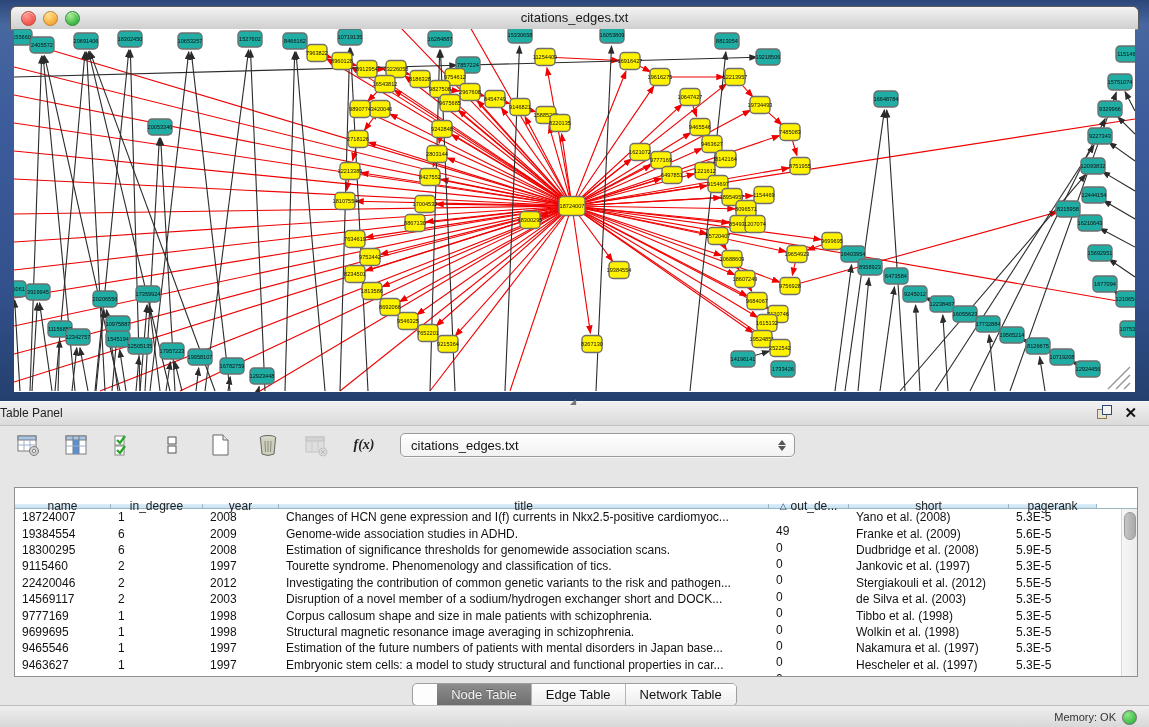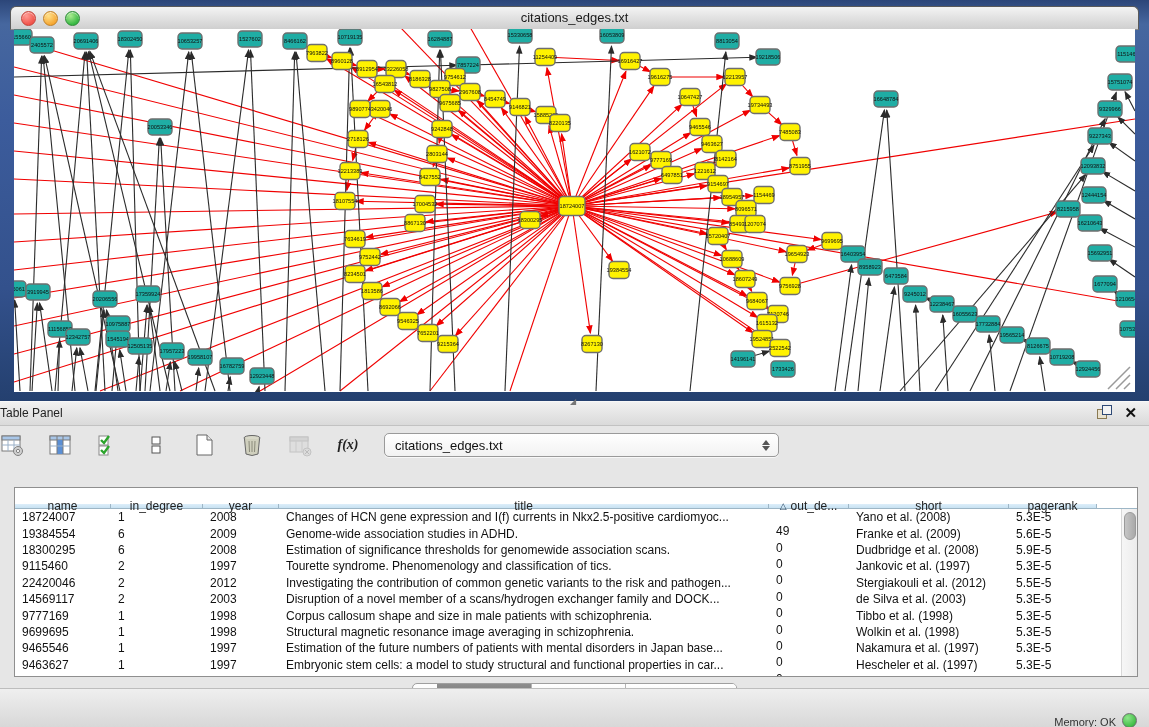--- a/index.html
+++ b/index.html
@@ -22,21 +22,21 @@
   .panel{position:absolute;left:0;top:401px;width:1149px;height:326px;background:#e6e6e6;border-top:1px solid #f8f8f8;}
   .panel-header{height:23px;background:linear-gradient(180deg,#f1f1f1,#dadada);border-bottom:1px solid #c2c2c2;position:relative;}
   .panel-title{font-size:12px;color:#222;line-height:23px;}
   .panel-header-icons{position:absolute;right:12px;top:3px;display:flex;gap:12px;align-items:center;}
   .float-icon{width:15px;height:15px;position:relative;display:inline-block;}
   .float-icon .sq1{position:absolute;left:0;top:4px;width:8px;height:8px;border:1.5px solid #8a7a52;background:#e9e2cf;}
   .float-icon .sq2{position:absolute;left:5px;top:0;width:8px;height:8px;border:1.5px solid #2f4a76;background:#f4f4f4;}
   .close-x{font-size:15px;font-weight:bold;color:#111;line-height:15px;cursor:default;}
   .grip-mid{position:absolute;left:570px;top:-4px;width:10px;height:7px;color:#777;font-size:8px;line-height:7px;}
   
-  .toolbar{height:38px;display:flex;align-items:center;padding-left:0;gap:24px;}
+  .toolbar{height:38px;display:flex;align-items:center;padding-left:16px;gap:24px;}
   .tbicon{width:24px;height:24px;display:flex;align-items:center;justify-content:center;}
   .fx{font-size:14px;color:#222;font-style:italic;font-family:"Liberation Serif",serif;font-weight:bold;}
   .combo{width:393px;height:22px;border:1px solid #9a9a9a;border-radius:5px;background:linear-gradient(180deg,#ffffff,#f2f2f2);
     display:flex;align-items:center;position:relative;box-shadow:0 1px 0 rgba(255,255,255,.7);}
   .combo-text{font-size:13px;color:#111;padding-left:10px;flex:1;}
   .combo-arrows{width:16px;display:flex;flex-direction:column;align-items:center;gap:1px;margin-right:4px;}
   .combo-arrows .up{width:0;height:0;border-left:4px solid transparent;border-right:4px solid transparent;border-bottom:5px solid #555;}
   .combo-arrows .down{width:0;height:0;border-left:4px solid transparent;border-right:4px solid transparent;border-top:5px solid #555;}
   
   .tablewrap{position:absolute;left:14px;top:85px;width:1122px;height:188px;background:#fff;border:1px solid #8f8f8f;}
@@ -52,22 +52,22 @@
   .hc0{width:96px;}.hc1{width:92px;}.hc2{width:76px;}.hc3{width:490px;}.hc4{width:80px;}.hc5{width:160px;}.hc6{width:88px;}
   .vscroll{position:absolute;right:0;top:21px;bottom:0;width:15px;background:linear-gradient(90deg,#f6f6f6,#ececec);border-left:1px solid #d8d8d8;}
   .vthumb{position:absolute;left:2px;top:3px;width:10px;height:26px;border-radius:6px;background:linear-gradient(90deg,#c6c6c6,#a9a9a9);border:1px solid #9a9a9a;}
   
   .tabsrow{position:absolute;left:0;top:281px;width:100%;display:flex;justify-content:center;}
   .segments{display:flex;border:1px solid #9f9f9f;border-radius:5px;overflow:hidden;background:#fdfdfd;box-shadow:0 1px 1px rgba(0,0,0,.15);}
   .seg{font-size:13px;padding:3px 14px;color:#111;background:linear-gradient(180deg,#ffffff,#ededed);border-right:1px solid #b5b5b5;cursor:default;}
   .seg:last-child{border-right:none;}
   .seg.active{background:linear-gradient(180deg,#8d8d8d,#6f6f6f);color:#f2f2f2;text-shadow:0 -1px 0 rgba(0,0,0,.3);margin-left:24px;}
   
-  .statusbar{position:absolute;left:0;bottom:0;width:100%;height:40px;background:linear-gradient(180deg,#efefef,#d7d7d7);
-    border-top:1px solid #bdbdbd;display:flex;align-items:flex-end;justify-content:flex-end;gap:6px;padding-right:12px;box-sizing:border-box;}
+  .statusbar{position:absolute;left:0;bottom:0;width:100%;height:23px;background:linear-gradient(180deg,#efefef,#d7d7d7);
+    border-top:1px solid #bdbdbd;display:flex;align-items:center;justify-content:flex-end;gap:6px;padding-right:12px;box-sizing:border-box;}
   .memtext{font-size:11px;color:#333;}
   .memdot{width:13px;height:13px;border-radius:50%;background:radial-gradient(circle at 35% 30%,#8fe68a,#3dbb43 75%);border:1px solid #6d6d6d;}
 </style>
 </head>
 <body>
 
 <div class="desktop">
   <div class="netwindow">
     <div class="titlebar">
       <div class="lights">
@@ -703,21 +703,21 @@
           <span class="cell c2">2012</span>
           <span class="cell c3">Investigating the contribution of common genetic variants to the risk and pathogen...</span>
           <span class="cell c4">0</span>
           <span class="cell c5">Stergiakouli et al. (2012)</span>
           <span class="cell c6">5.5E-5</span>
         </div>
         <div class="row">
           <span class="cell c0">14569117</span>
           <span class="cell c1">2</span>
           <span class="cell c2">2003</span>
-          <span class="cell c3">Disruption of a novel member of a scans/hydrogen exchanger family and DOCK...</span>
+          <span class="cell c3">Disruption of a novel member of a sodium/hydrogen exchanger short and DOCK...</span>
           <span class="cell c4">0</span>
           <span class="cell c5">de Silva et al. (2003)</span>
           <span class="cell c6">5.3E-5</span>
         </div>
         <div class="row">
           <span class="cell c0">9777169</span>
           <span class="cell c1">1</span>
           <span class="cell c2">1998</span>
           <span class="cell c3">Corpus callosum shape and size in male patients with schizophrenia.</span>
           <span class="cell c4">0</span>

